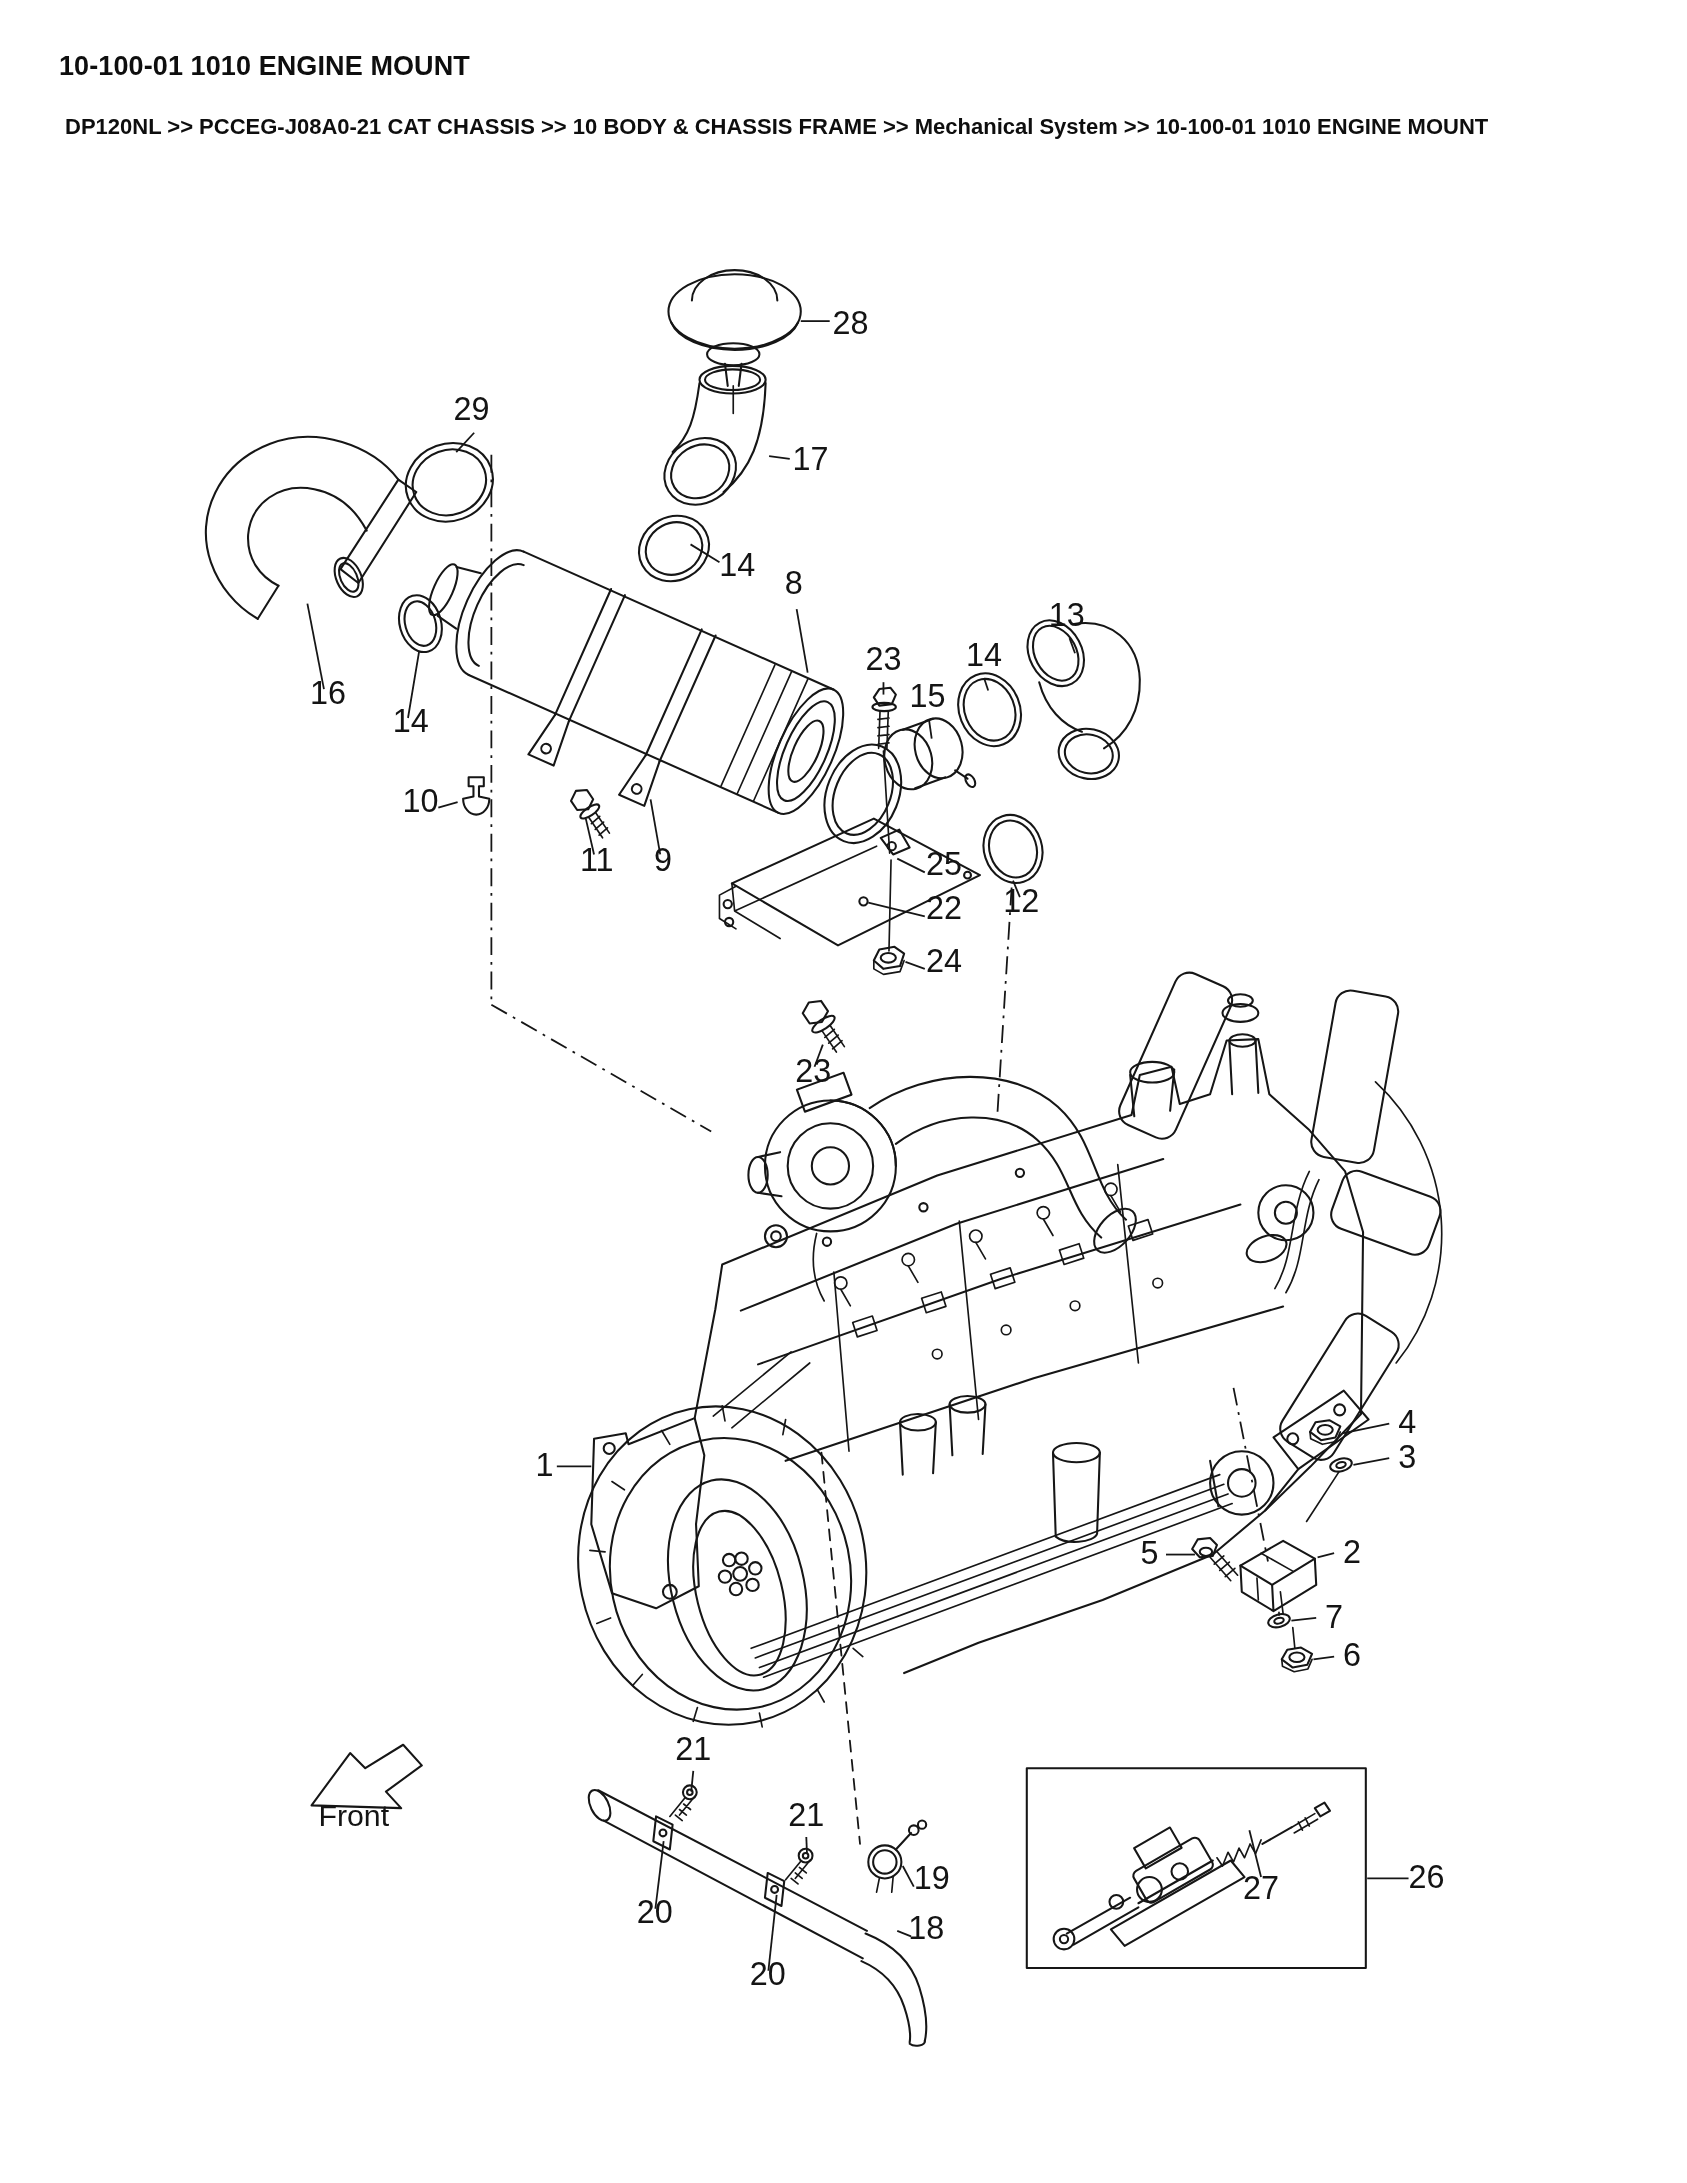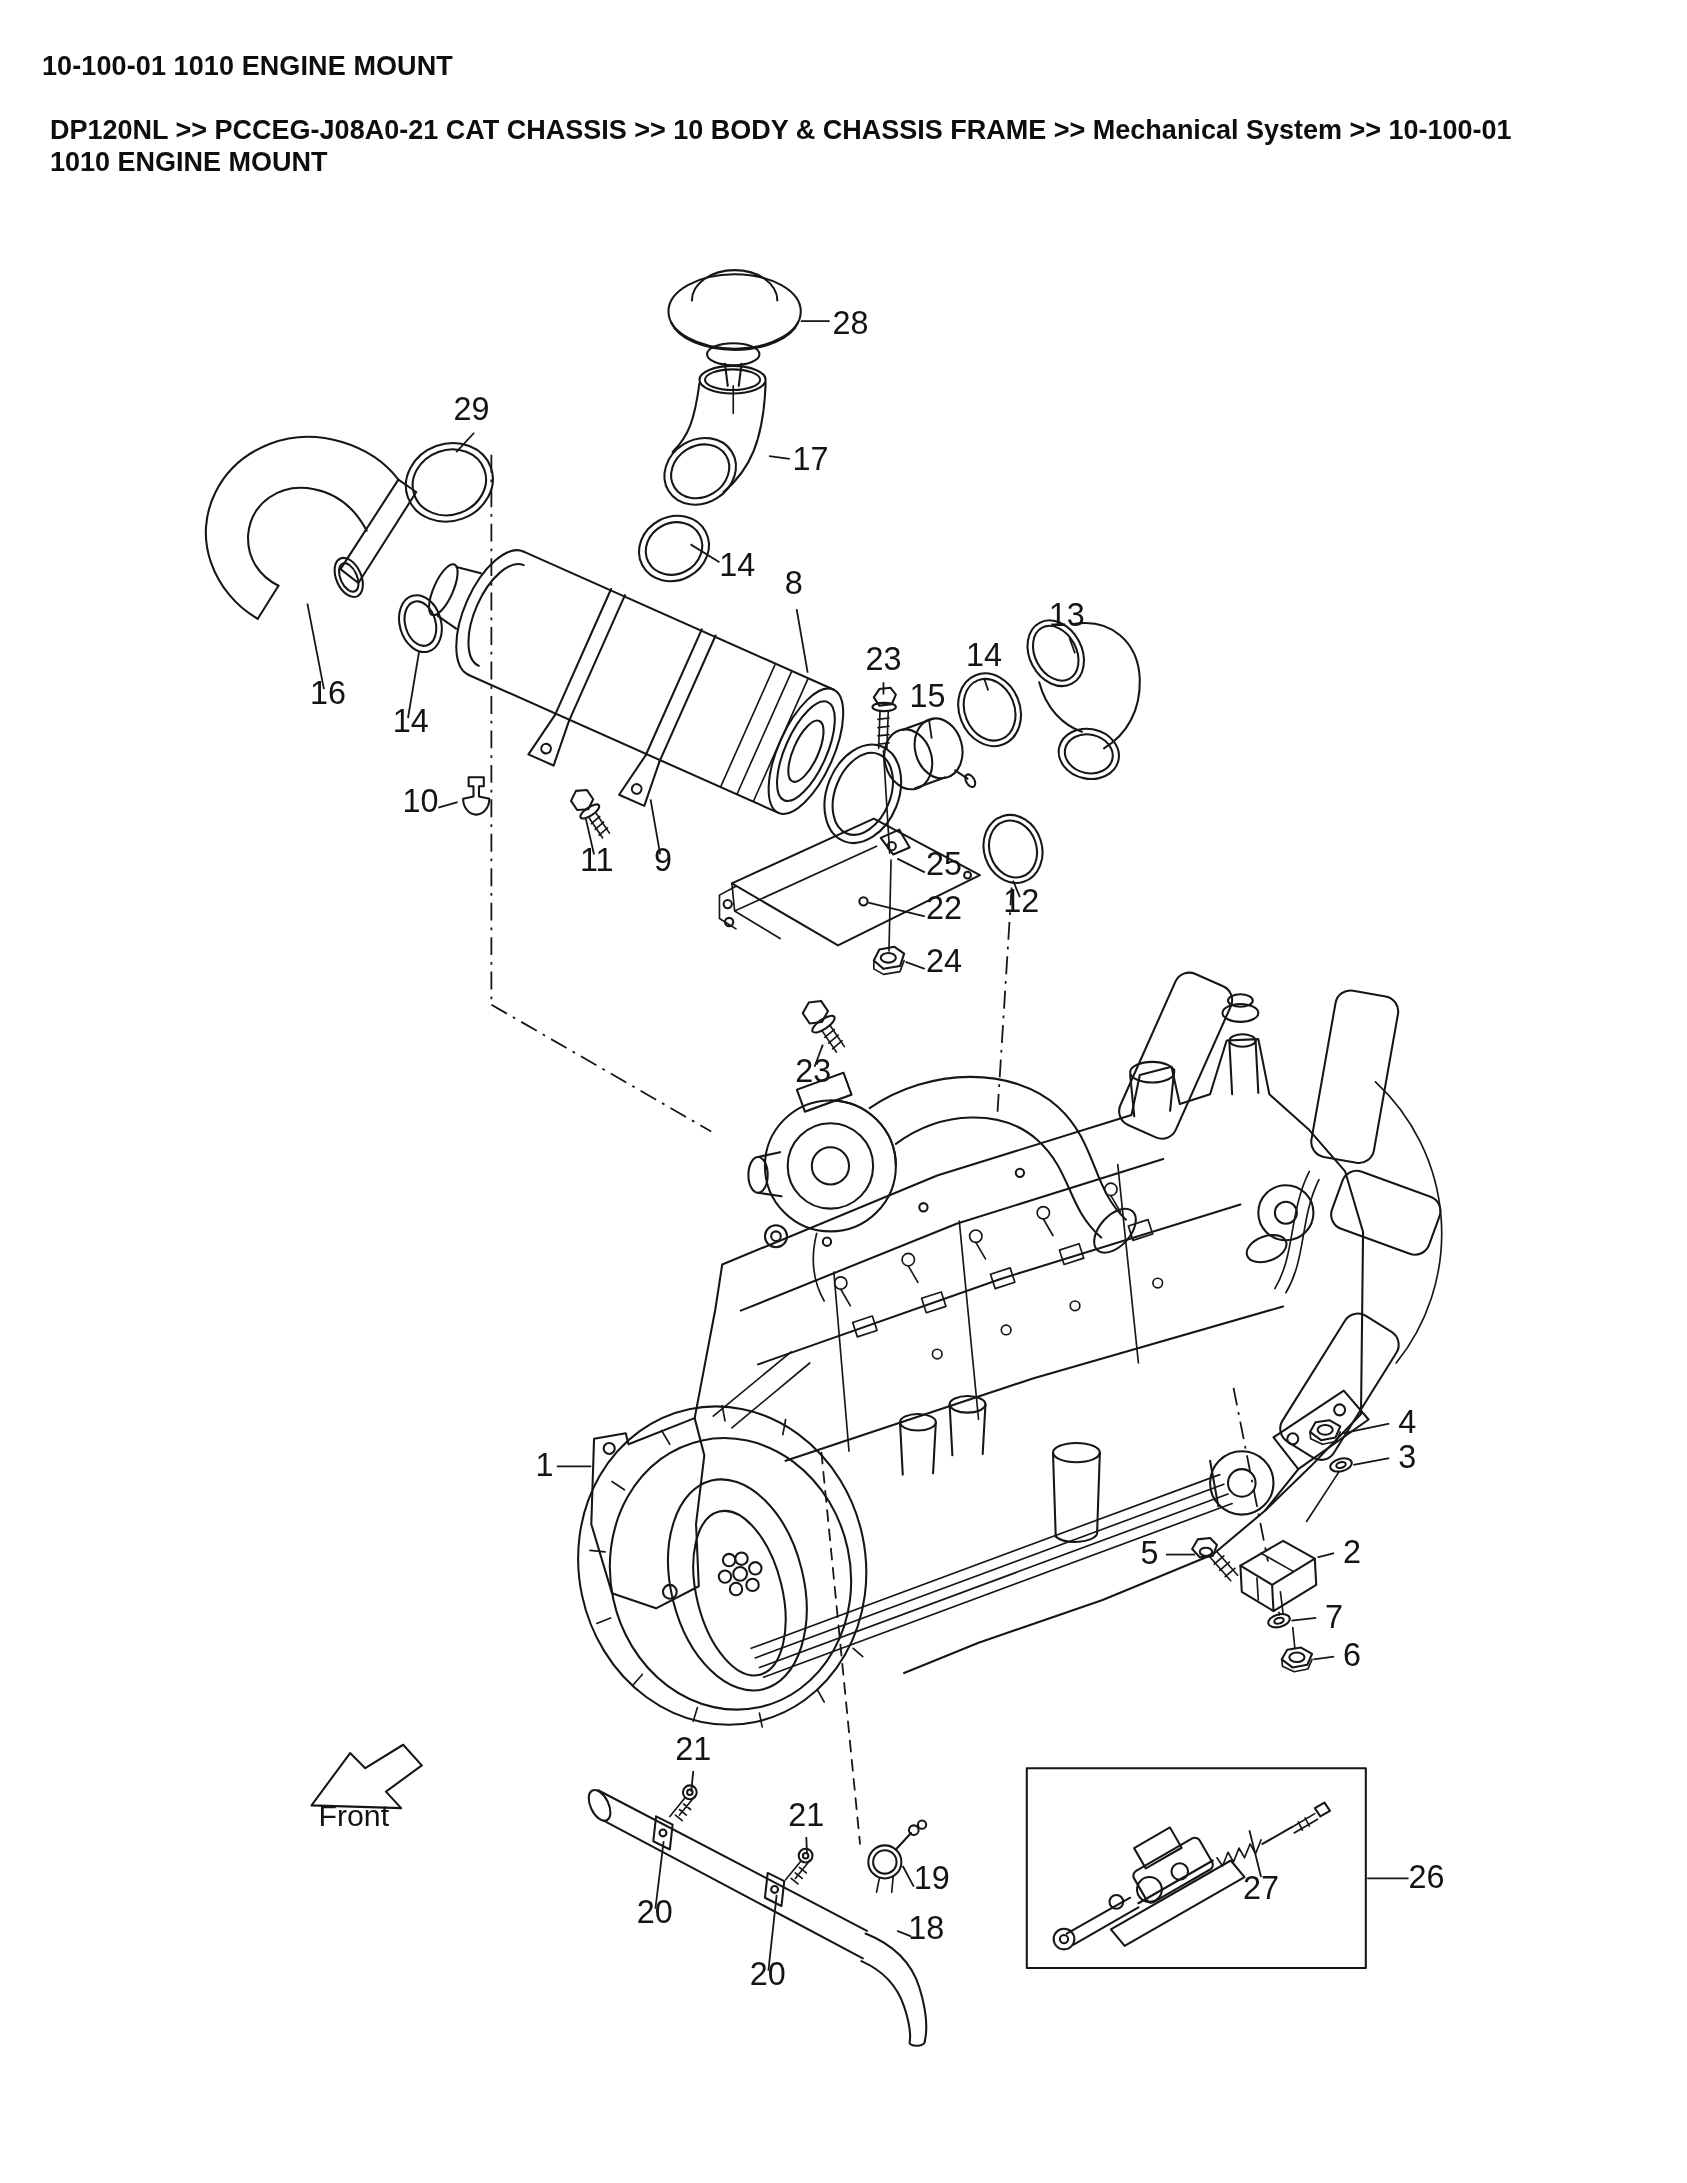--- a/index.html
+++ b/index.html
@@ -1,20 +1,20 @@
 <!DOCTYPE html>
 <html style="font-size:11px"><head>
 <meta charset="utf-8">
 <style>
   html,body{margin:0;padding:0;background:#ffffff;}
   .page{position:relative;width:1687px;height:2183px;background:#ffffff;overflow:hidden;
         font-family:"Liberation Sans", sans-serif;color:#0e0e0e;}
-  .page-title{position:absolute;left:42px;top:51px;font-size:27px;font-weight:700;
+  .page-title{position:absolute;left:59px;top:51px;font-size:27px;font-weight:700;
               letter-spacing:0.1px;color:#0e0e0e;white-space:nowrap;}
-  .breadcrumb{position:absolute;left:50px;top:114px;width:1513px;font-size:27px;font-weight:700;
+  .breadcrumb{position:absolute;left:65px;top:114px;width:1513px;font-size:22px;font-weight:700;
               line-height:1.2;color:#0e0e0e;}
   svg.diagram{position:absolute;left:0;top:0;width:1687px;height:2183px;}
   .art{fill:none;stroke:#161616;stroke-width:3;stroke-linecap:round;stroke-linejoin:round;}
   .thin{stroke-width:2.4;}
   .leader{fill:none;stroke:#161616;stroke-width:2.6;}
   .dashdot{fill:none;stroke:#161616;stroke-width:2.6;stroke-dasharray:26 10 4 10;}
   .dashed{fill:none;stroke:#161616;stroke-width:2.6;stroke-dasharray:16 12;}
   .co{font-family:"Liberation Sans",sans-serif;font-size:47px;fill:#141414;text-anchor:middle;}
   .front-t{font-family:"Liberation Sans",sans-serif;font-size:44px;fill:#141414;text-anchor:start;}
 </style>

